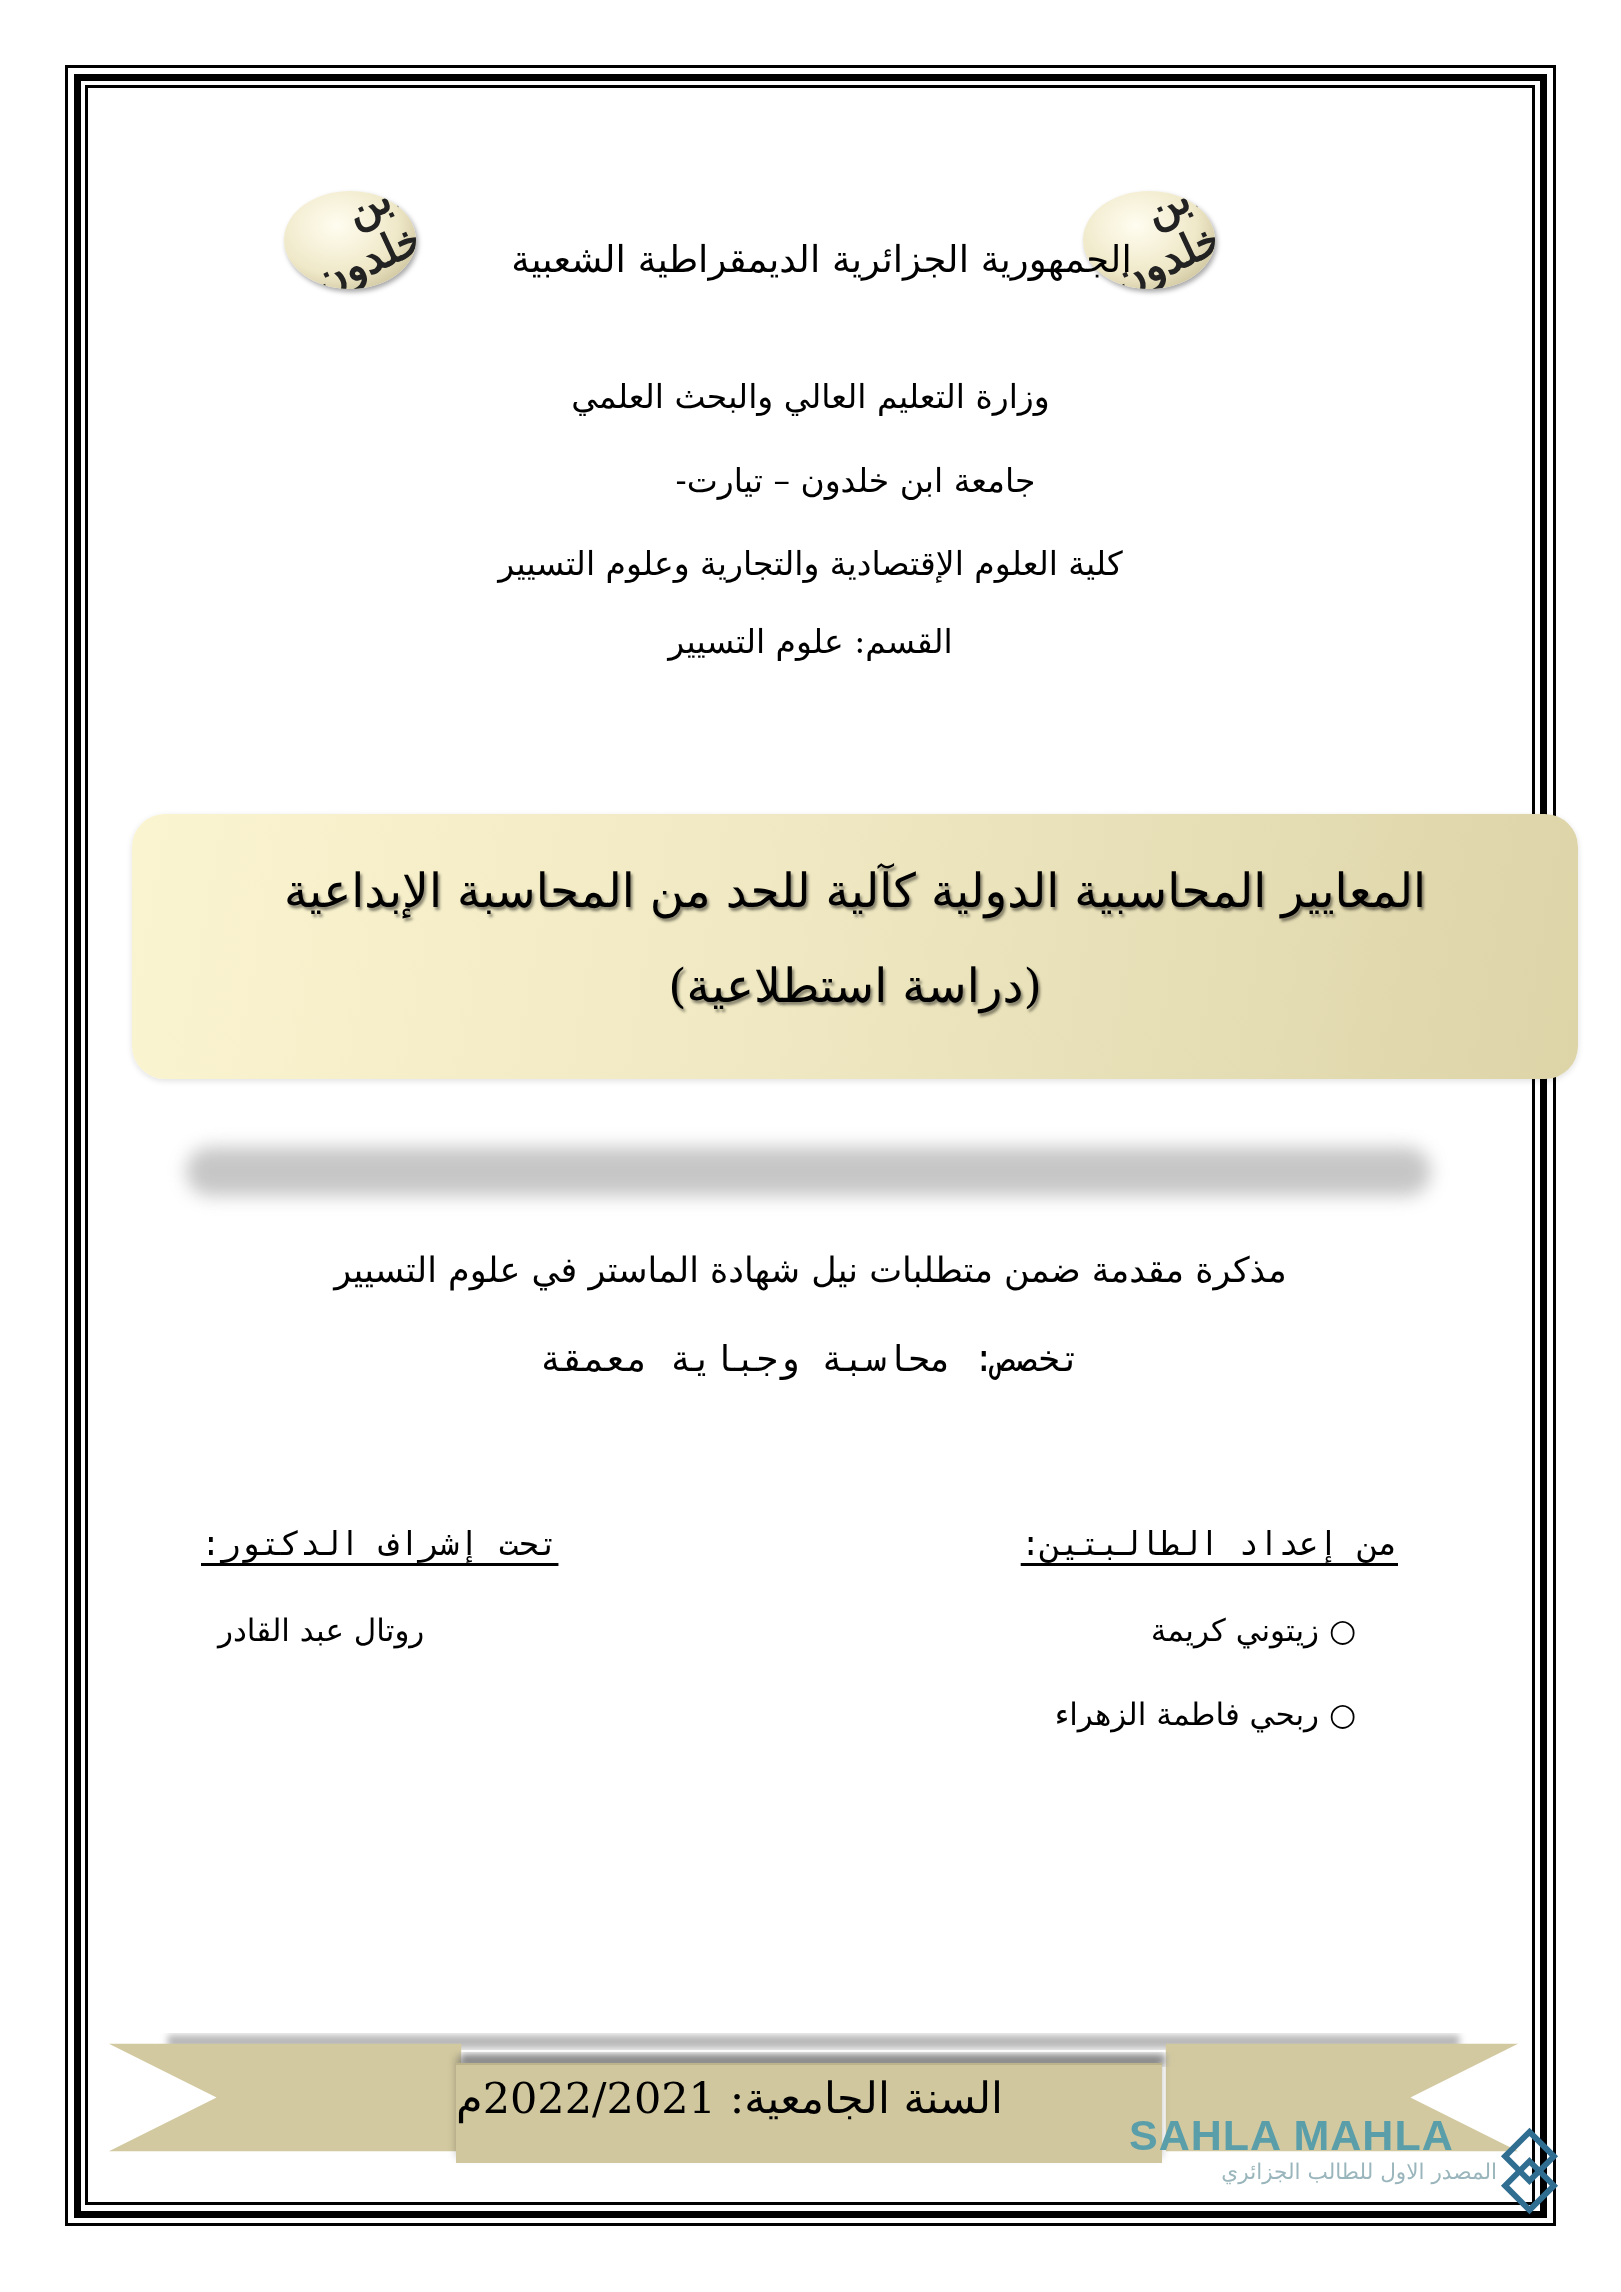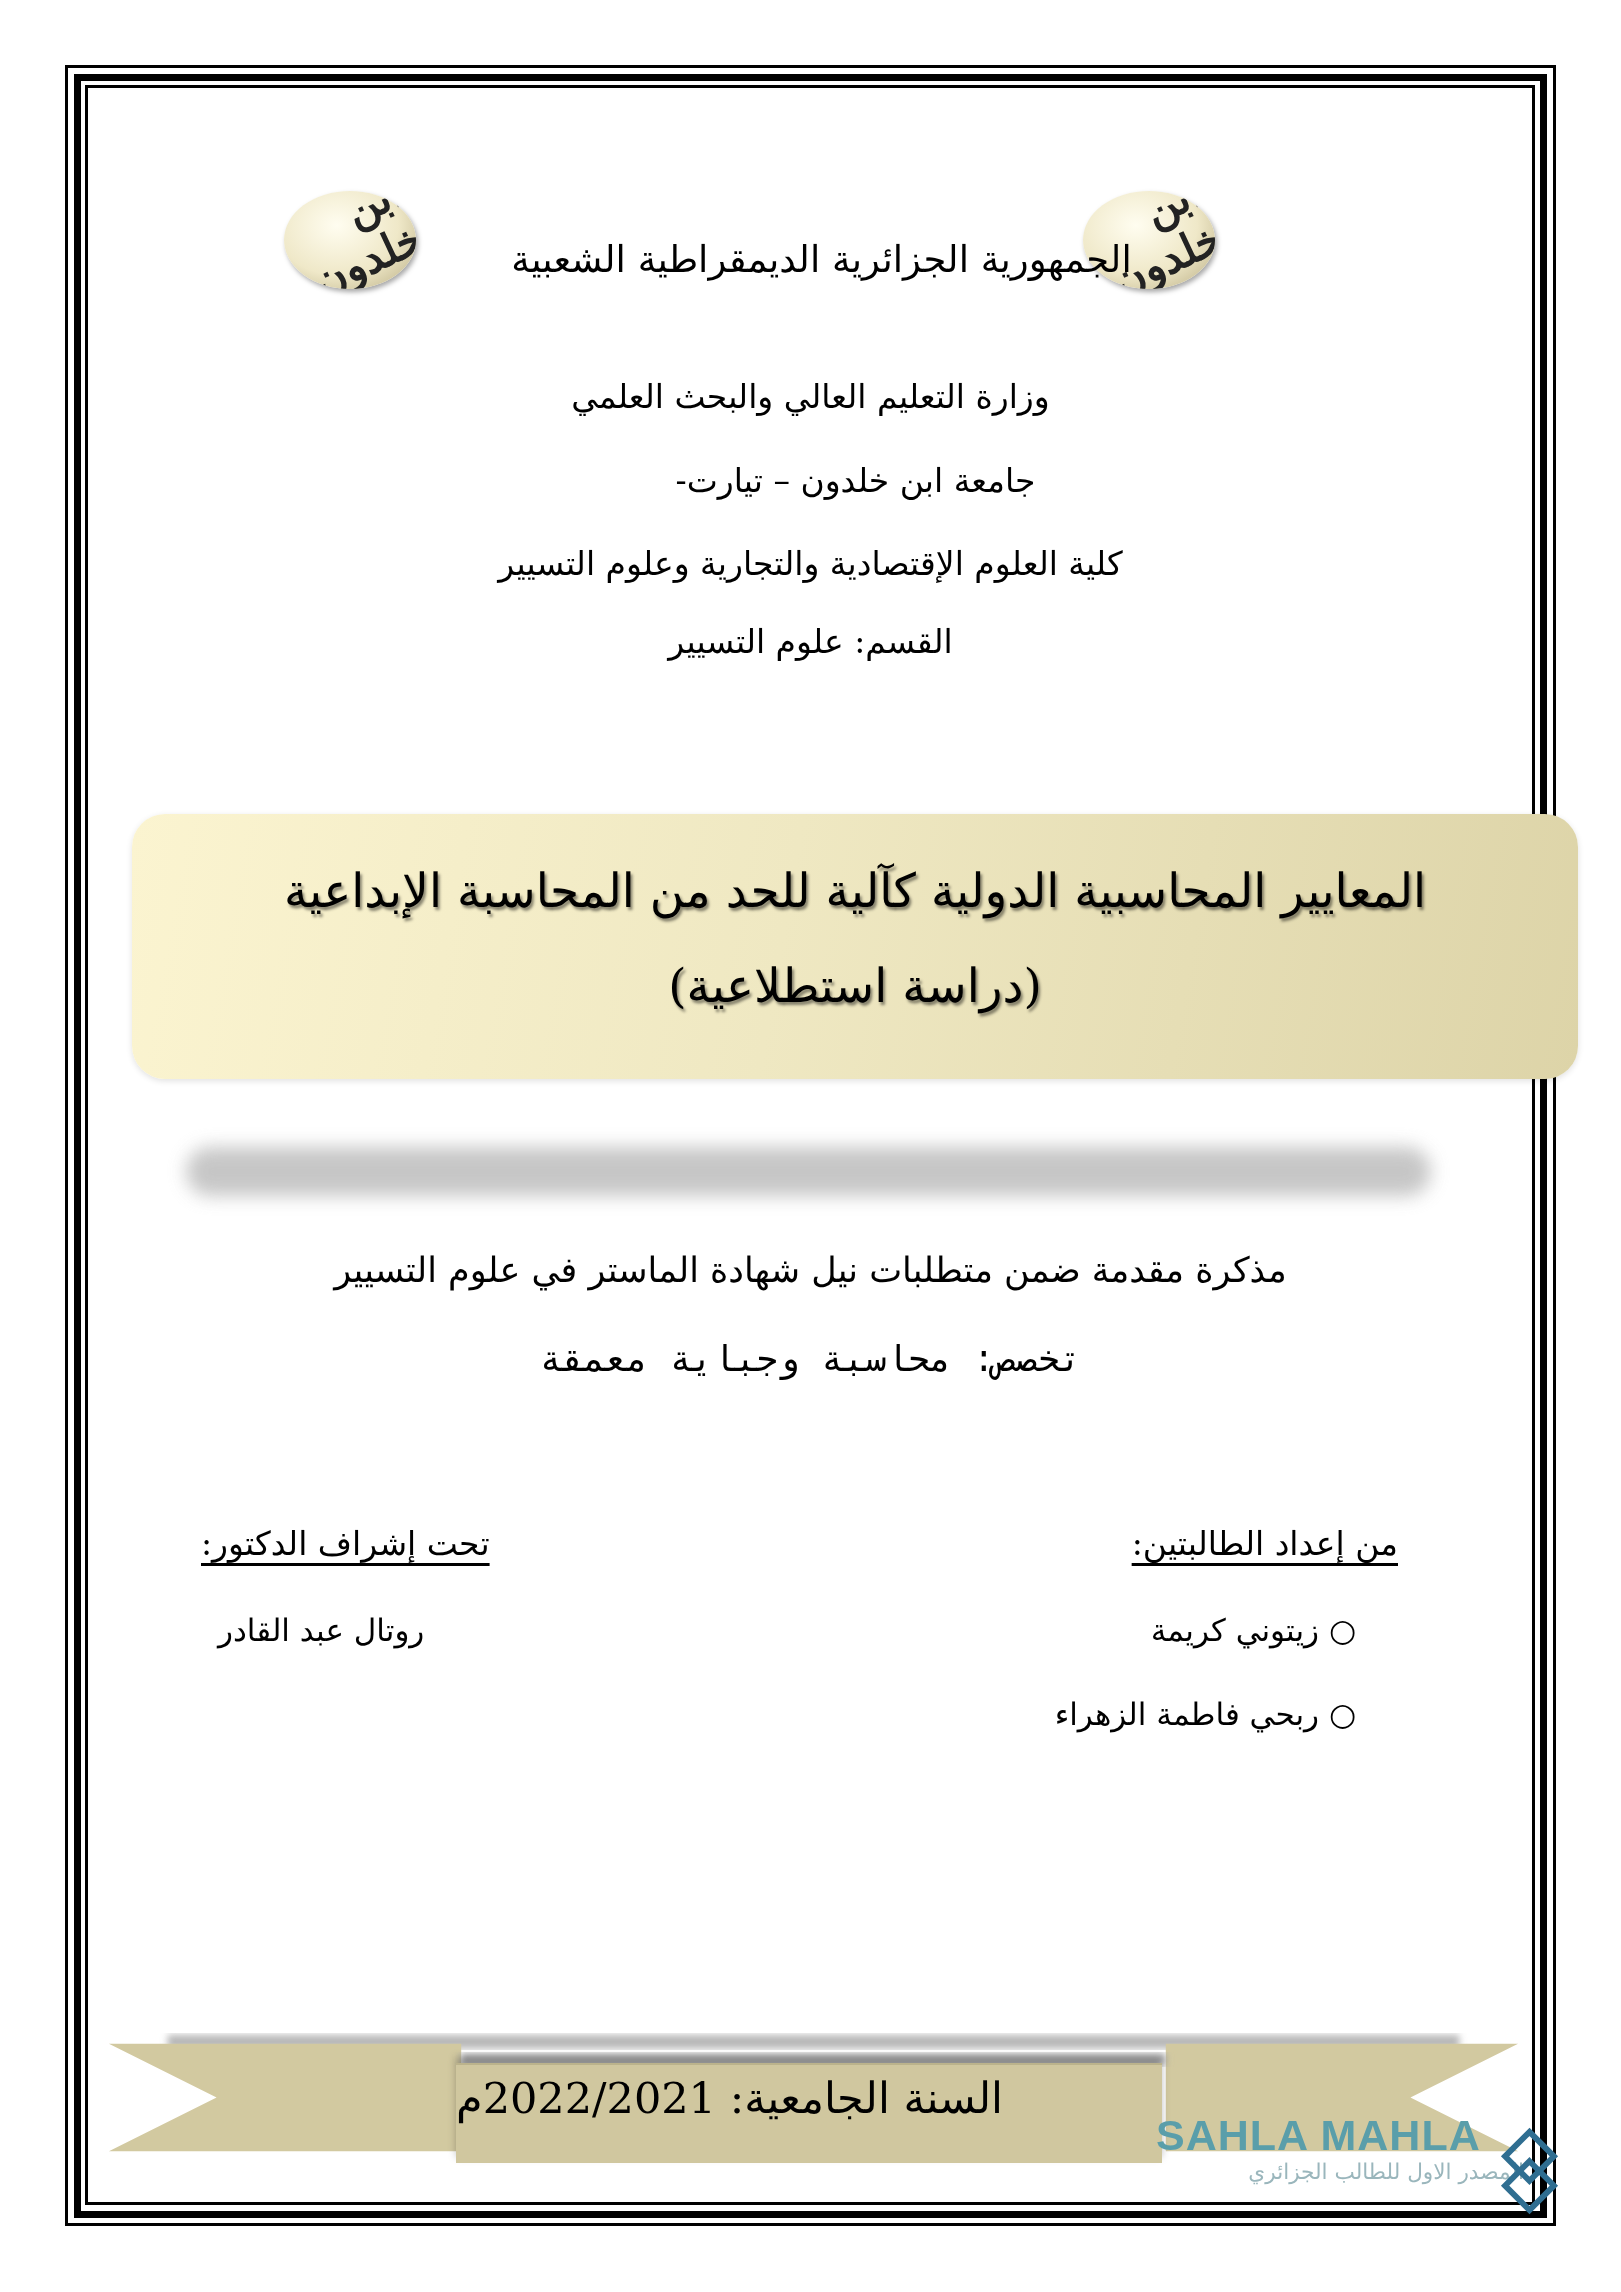--- a/index.html
+++ b/index.html
@@ -15,25 +15,25 @@
   .logo span{position:absolute;left:0;top:0;width:100%;height:100%;display:flex;align-items:center;justify-content:center;
     font-size:43px;font-weight:bold;color:#222;transform:rotate(-25deg);direction:rtl;}
   .republic{top:238px;font-size:37px;font-weight:normal;letter-spacing:0;padding-left:11px;}
   .line{font-size:33px;}
   .title-box{position:absolute;left:132px;top:814px;width:1446px;height:265px;border-radius:33px;
     background:linear-gradient(100deg,#fbf4d0 0%,#efe8c2 45%,#ddd4a8 100%);
     box-shadow:0 2px 5.9px rgba(0,0,0,.12);}
   .title-text{position:absolute;left:0;width:100%;text-align:center;direction:rtl;font-size:47px;text-shadow:2px 2.9px 2.9px rgba(0,0,0,.45);}
   .shadow-bar{position:absolute;left:186px;top:1147px;width:1245px;height:49px;border-radius:24.5px;
     background:#bdbdbd;filter:blur(8.8px);opacity:.85;}
-  .label-u{text-decoration:underline;text-decoration-thickness:2.9px;text-underline-offset:7.8px;}
+  .label-u{text-decoration:underline;text-decoration-thickness:2.9px;text-underline-offset:7.8px;font-family:Liberation Mono, monospace;}
   .ribbon-panel{position:absolute;left:456px;top:2063px;width:706px;height:98px;background:#d0c79f;
     box-shadow:0 -5.9px 7.8px rgba(0,0,0,.25);border-top:2.9px solid #bbb38c;}
   .ribbon-text{position:absolute;left:456px;top:2073px;width:706px;text-align:left;direction:rtl;font-size:43px;}
-  .watermark{position:absolute;left:1156px;top:2112px;width:372px;text-align:left;}
+  .watermark{position:absolute;left:1129px;top:2112px;width:372px;text-align:left;}
   .wm-title{font-family:"Liberation Sans",sans-serif;font-size:43px;color:#5a9eaa;letter-spacing:1px;font-weight:bold;line-height:47px;}
   .wm-sub{font-size:21.6px;color:#9ab6bc;direction:rtl;text-align:right;width:368px;}
   .wm-icon{position:absolute;left:1500px;top:2127px;width:59px;height:88px;}
 </style>
 </head>
 <body>
 
 <div class="frame-outer"></div>
 <div class="frame-mid"></div>
 <div class="frame-inner"></div>

